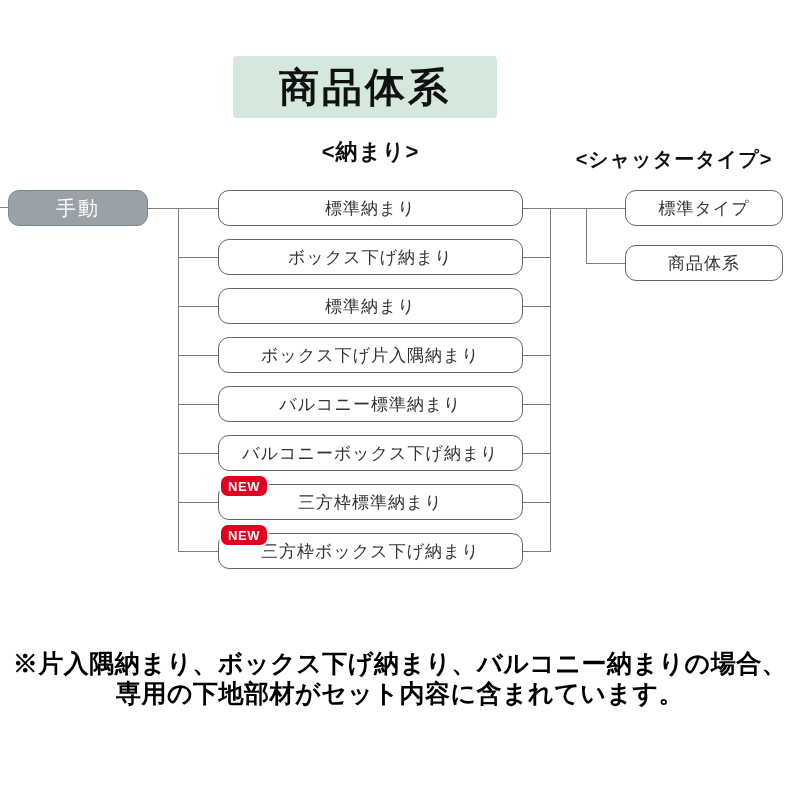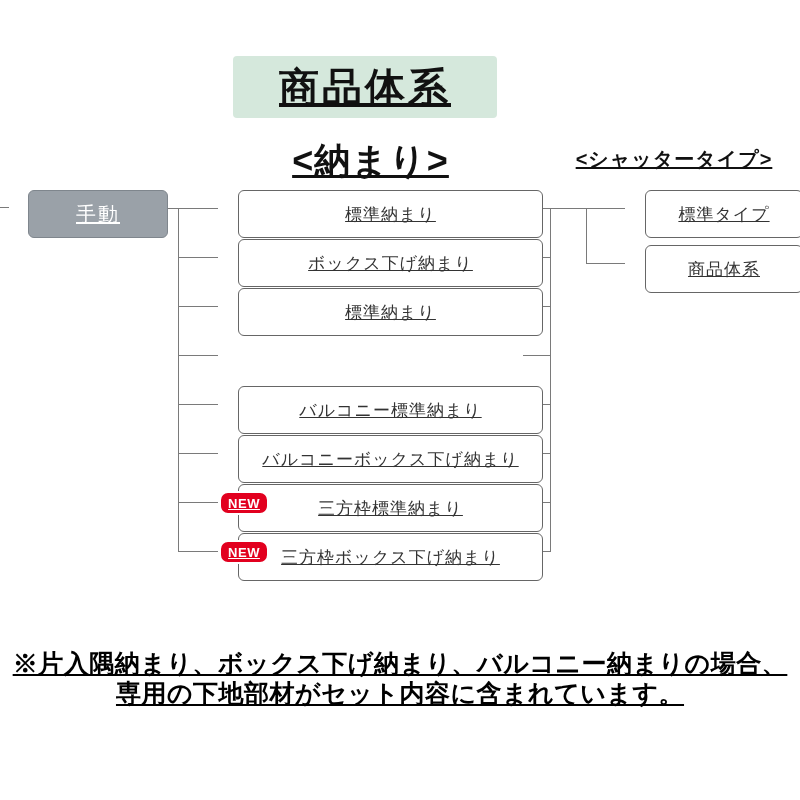--- a/index.html
+++ b/index.html
@@ -4,56 +4,56 @@
 <style>
   :root{
     --header-bg:#d5e8dc;
     --root-bg:#9aa1a8;
     --root-border:#7f868d;
     --badge-bg:#e2001f;
     --line:#7a7a7a;
     --box-border:#666666;
     --box-text:#333333;
   }
-  *{margin:0;padding:0;box-sizing:border-box;text-decoration:underline;}
+  *{margin:0;padding:0;box-sizing:border-box;}
   body{background:#ffffff;font-family:"Liberation Sans",sans-serif;}
   .canvas{
     position:relative;width:800px;height:800px;background:#ffffff;overflow:hidden;
   }
   .title-banner{
     position:absolute;left:233px;top:56px;width:264px;height:62px;
     background:var(--header-bg);border-radius:4px;
     display:flex;align-items:center;justify-content:center;
   }
   .title-banner .title{
     font-size:40px;font-weight:bold;color:#111;letter-spacing:3px;
   }
   .col-label{
     position:absolute;text-align:center;font-weight:bold;color:#111;
   }
-  .col-label.fitting{left:218px;top:137px;width:305px;font-size:36px;letter-spacing:1px;}
+  .col-label.fitting{left:218px;top:137px;width:305px;font-size:22px;letter-spacing:1px;}
   .col-label.shutter{left:568px;top:146px;width:212px;font-size:20px;letter-spacing:1px;}
   .node{
-    position:absolute;height:48px;background:#fff;border:1px solid var(--box-border);
-    border-radius:6px;display:flex;align-items:center;justify-content:center;
-    font-size:17px;color:var(--box-text);letter-spacing:1px;margin-left:20px;
+    position:absolute;height:36px;background:#fff;border:1px solid var(--box-border);
+    border-radius:11px;display:flex;align-items:center;justify-content:center;
+    font-size:17px;color:var(--box-text);letter-spacing:1px;
   }
   .root-node{
     left:8px;top:190px;width:140px;background:var(--root-bg);
     border:1px solid var(--root-border);color:#ffffff;font-size:20px;letter-spacing:2px;
   }
   .fit{left:218px;width:305px;}
   .fit-0{top:190px}.fit-1{top:239px}.fit-2{top:288px}.fit-3{top:337px}
   .fit-4{top:386px}.fit-5{top:435px}.fit-6{top:484px}.fit-7{top:533px}
   .shut{left:625px;width:158px;}
   .shut-0{top:190px}.shut-1{top:245px}
   .badge{
     position:absolute;left:219px;width:50px;height:24px;background:var(--badge-bg);
     border:2px solid #fff;border-radius:9px;color:#fff;font-size:13px;font-weight:bold;
-    display:flex;align-items:center;justify-content:center;letter-spacing:0.5px;z-index:3;margin-top:17px;
+    display:flex;align-items:center;justify-content:center;letter-spacing:0.5px;z-index:3;
   }
   .badge.b-6{top:474px}
   .badge.b-7{top:523px}
   .line{position:absolute;background:var(--line);z-index:1;}
   .node{z-index:2;}
   .footnote{
     position:absolute;left:0;top:648px;width:800px;text-align:center;
     font-size:25px;font-weight:600;color:#000;line-height:30px;letter-spacing:0.5px;
   }
 </style>
@@ -67,20 +67,21 @@
   </div>
 
   <div class="col-label fitting">&lt;納まり&gt;</div>
   <div class="col-label shutter">&lt;シャッタータイプ&gt;</div>
 
   <div class="node root-node">手動</div>
 
   <div class="node fit fit-1">ボックス下げ納まり</div>
   <div class="node fit fit-0">標準納まり</div>
   <div class="node fit fit-2">標準納まり</div>
+  <div class="node fit fit-3">ボックス下げ片入隅納まり</div>
   <div class="node fit fit-5">バルコニーボックス下げ納まり</div>
   <div class="node fit fit-4">バルコニー標準納まり</div>
   <div class="node fit fit-6">三方枠標準納まり</div>
   <div class="node fit fit-7">三方枠ボックス下げ納まり</div>
 
   <div class="badge b-6">NEW</div>
   <div class="badge b-7">NEW</div>
 
   <div class="node shut shut-0">標準タイプ</div>
   <div class="node shut shut-1">商品体系</div>

